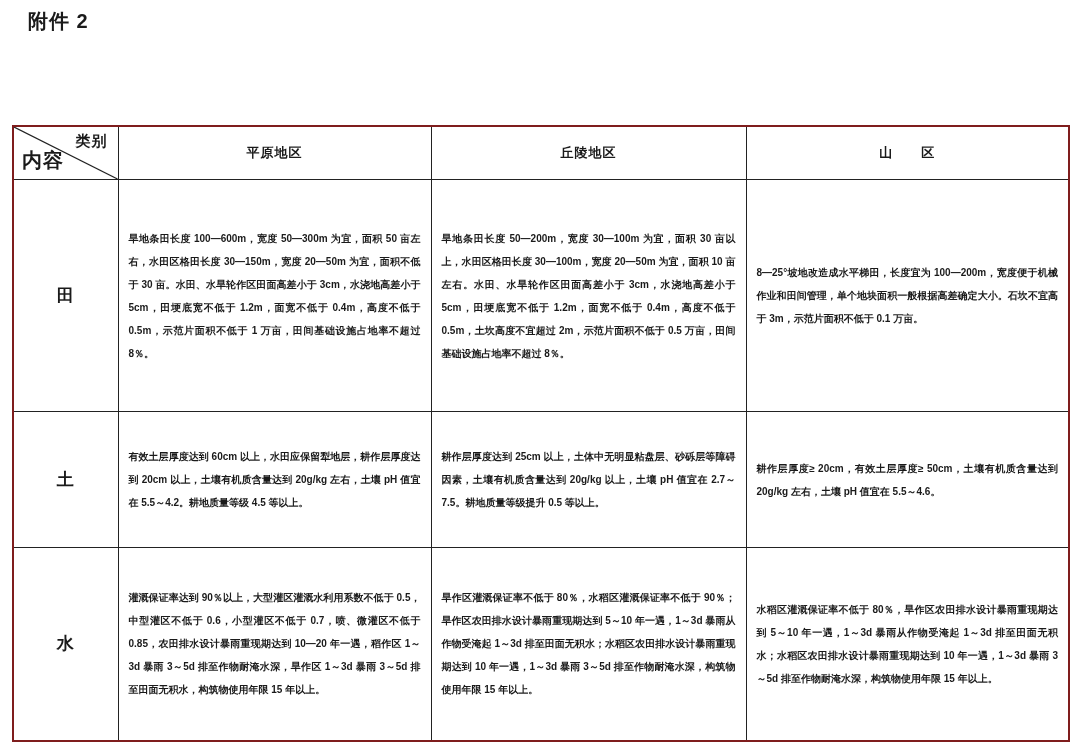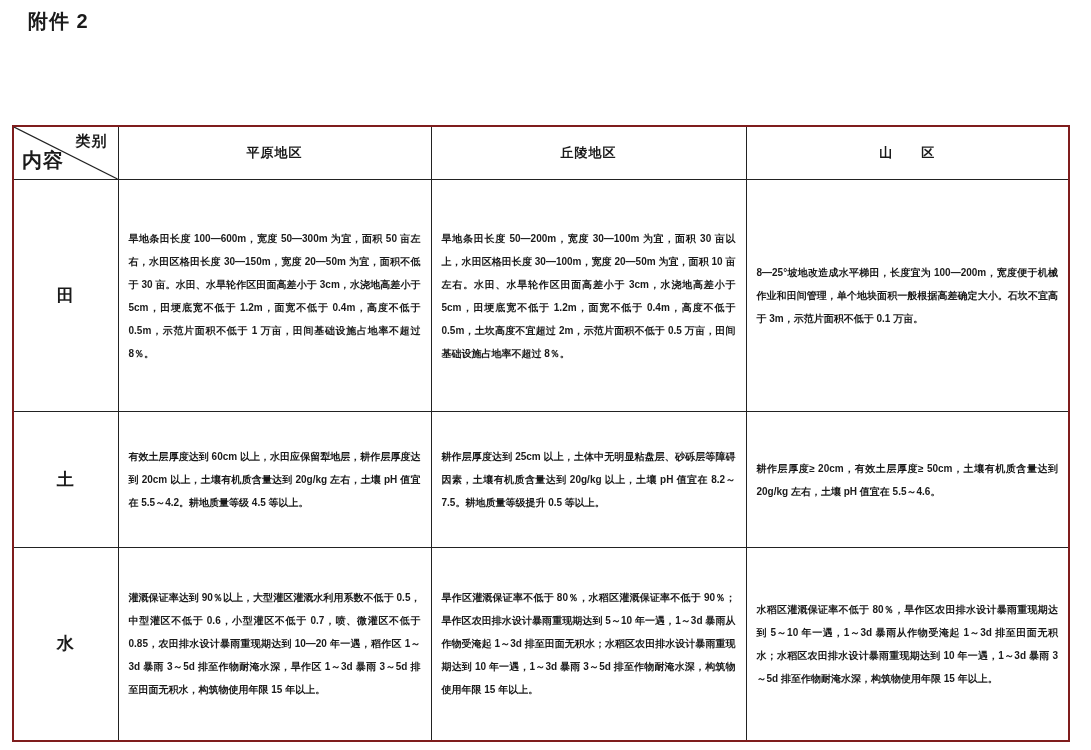--- a/index.html
+++ b/index.html
@@ -129,21 +129,21 @@
     <tbody>
       <tr class="r-tian">
         <th class="rowlabel">田</th>
         <td class="cell">旱地条田长度 100—600m，宽度 50—300m 为宜，面积 50 亩左右，水田区格田长度 30—150m，宽度 20—50m 为宜，面积不低于 30 亩。水田、水旱轮作区田面高差小于 3cm，水浇地高差小于 5cm，田埂底宽不低于 1.2m，面宽不低于 0.4m，高度不低于 0.5m，示范片面积不低于 1 万亩，田间基础设施占地率不超过 8％。</td>
         <td class="cell">旱地条田长度 50—200m，宽度 30—100m 为宜，面积 30 亩以上，水田区格田长度 30—100m，宽度 20—50m 为宜，面积 10 亩左右。水田、水旱轮作区田面高差小于 3cm，水浇地高差小于 5cm，田埂底宽不低于 1.2m，面宽不低于 0.4m，高度不低于 0.5m，土坎高度不宜超过 2m，示范片面积不低于 0.5 万亩，田间基础设施占地率不超过 8％。</td>
         <td class="cell">8—25°坡地改造成水平梯田，长度宜为 100—200m，宽度便于机械作业和田间管理，单个地块面积一般根据高差确定大小。石坎不宜高于 3m，示范片面积不低于 0.1 万亩。</td>
       </tr>
       <tr class="r-tu">
         <th class="rowlabel">土</th>
         <td class="cell">有效土层厚度达到 60cm 以上，水田应保留犁地层，耕作层厚度达到 20cm 以上，土壤有机质含量达到 20g/kg 左右，土壤 pH 值宜在 5.5～4.2。耕地质量等级 4.5 等以上。</td>
-        <td class="cell">耕作层厚度达到 25cm 以上，土体中无明显粘盘层、砂砾层等障碍因素，土壤有机质含量达到 20g/kg 以上，土壤 pH 值宜在 8.2～7.5。耕地质量等级提升 0.5 等以上。</td>
+        <td class="cell">耕作层厚度达到 25cm 以上，土体中无明显粘盘层、砂砾层等障碍因素，土壤有机质含量达到 20g/kg 以上，土壤 pH 值宜在 2.7～7.5。耕地质量等级提升 0.5 等以上。</td>
         <td class="cell">耕作层厚度≥ 20cm，有效土层厚度≥ 50cm，土壤有机质含量达到 20g/kg 左右，土壤 pH 值宜在 5.5～4.6。</td>
       </tr>
       <tr class="r-shui">
         <th class="rowlabel">水</th>
         <td class="cell">灌溉保证率达到 90％以上，大型灌区灌溉水利用系数不低于 0.5，中型灌区不低于 0.6，小型灌区不低于 0.7，喷、微灌区不低于 0.85，农田排水设计暴雨重现期达到 10—20 年一遇，稻作区 1～3d 暴雨 3～5d 排至作物耐淹水深，旱作区 1～3d 暴雨 3～5d 排至田面无积水，构筑物使用年限 15 年以上。</td>
         <td class="cell">旱作区灌溉保证率不低于 80％，水稻区灌溉保证率不低于 90％；旱作区农田排水设计暴雨重现期达到 5～10 年一遇，1～3d 暴雨从作物受淹起 1～3d 排至田面无积水；水稻区农田排水设计暴雨重现期达到 10 年一遇，1～3d 暴雨 3～5d 排至作物耐淹水深，构筑物使用年限 15 年以上。</td>
         <td class="cell">水稻区灌溉保证率不低于 80％，旱作区农田排水设计暴雨重现期达到 5～10 年一遇，1～3d 暴雨从作物受淹起 1～3d 排至田面无积水；水稻区农田排水设计暴雨重现期达到 10 年一遇，1～3d 暴雨 3～5d 排至作物耐淹水深，构筑物使用年限 15 年以上。</td>
       </tr>
     </tbody>
   </table>

